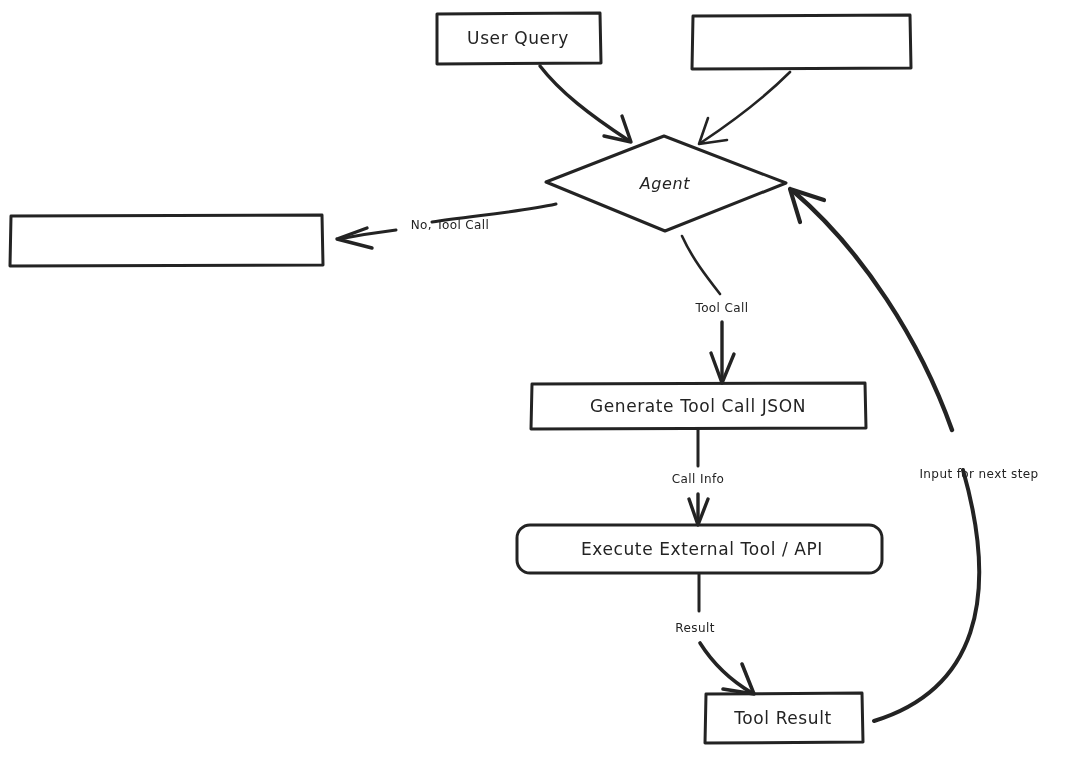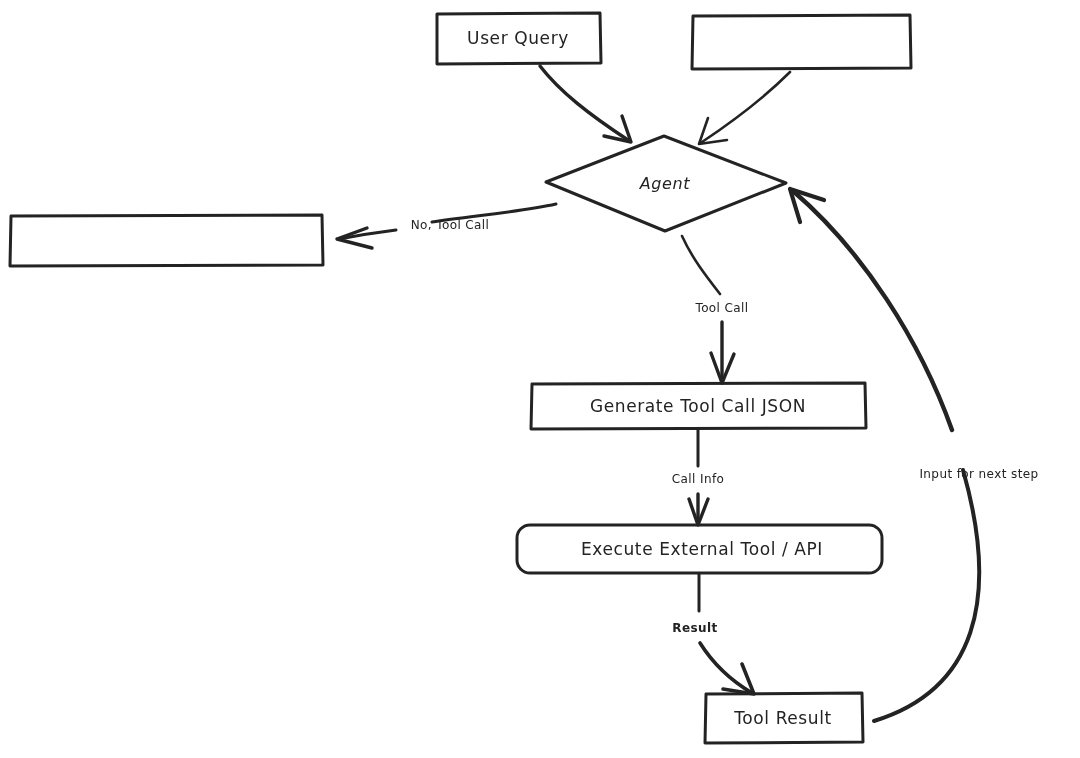--- a/index.html
+++ b/index.html
@@ -135,17 +135,17 @@
   <div class="node-label" style="left:702px; top:549px;">Execute External Tool / API</div>
 
   <div class="node-label" style="left:783px; top:718px;">Tool Result</div>
 
   <div class="edge-label small" style="left:450px; top:225px;">No, Tool Call</div>
 
   <div class="edge-label" style="left:722px; top:308px;">Tool Call</div>
 
   <div class="edge-label" style="left:698px; top:479px;">Call Info</div>
 
-  <div class="edge-label" style="left:695px; top:628px;font-weight:bold;">Result</div>
+  <div class="edge-label" style="left:695px; top:628px;">Result</div>
 
   <div class="edge-label small" style="left:979px; top:450px;margin-top:24px;">Input for next step</div>
 
 </div>
 
 </body></html>

